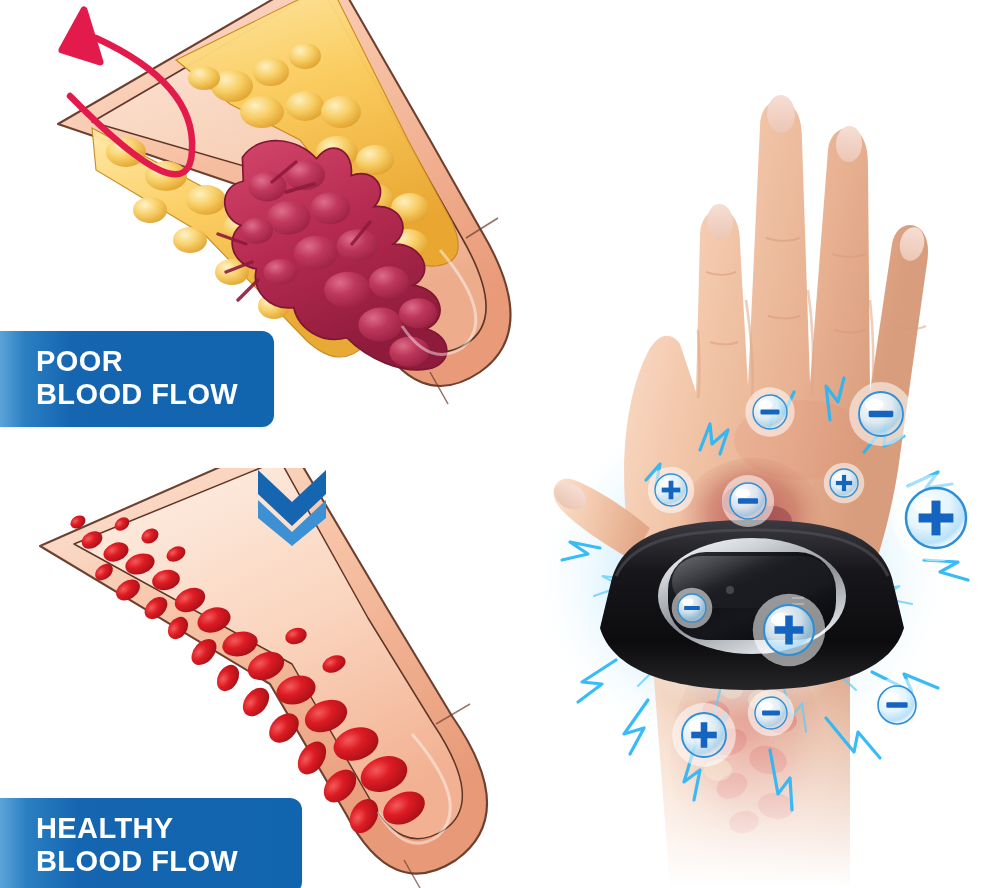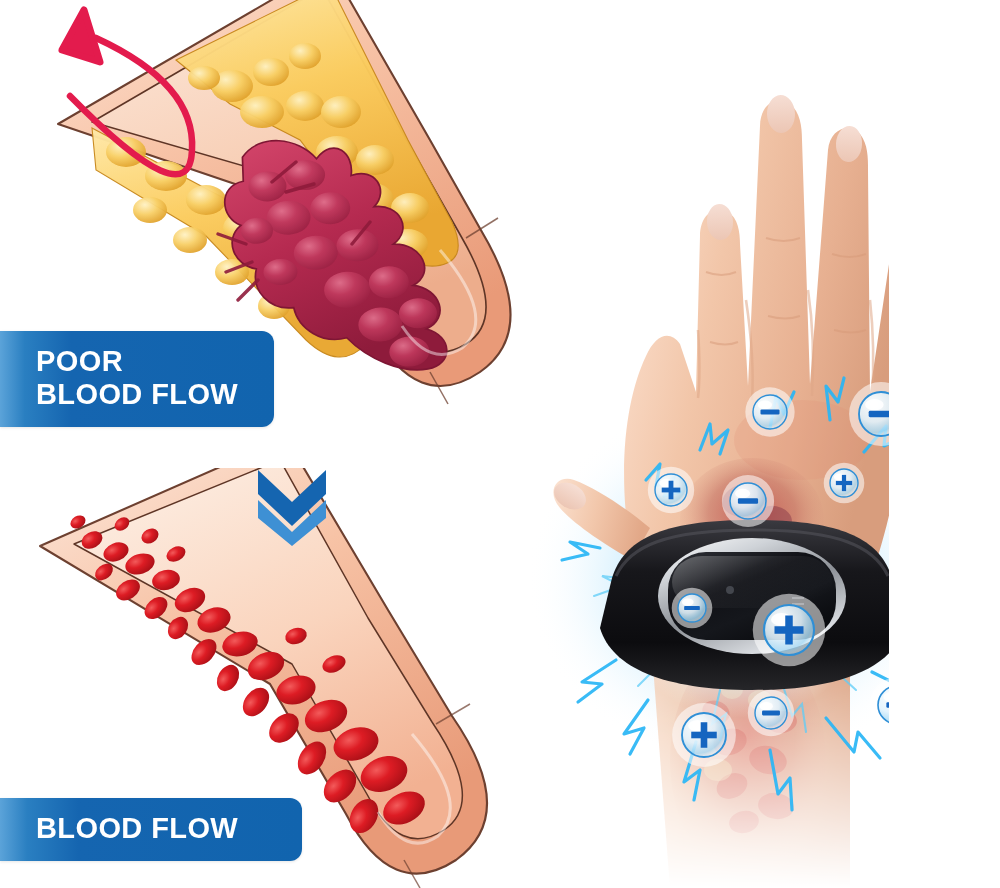--- a/index.html
+++ b/index.html
@@ -1,18 +1,18 @@
 <!DOCTYPE html>
 <html><head>
 <meta charset="utf-8">
 <title>Blood Flow Comparison Infographic</title>
 <style>
   html,body{margin:0;padding:0;background:#ffffff;}
   body{font-family:"Liberation Sans","DejaVu Sans",sans-serif;}
-  #stage{position:relative;width:889px;height:888px;background:#ffffff;overflow:hidden;}
+  #stage{position:relative;width:1000px;height:888px;background:#ffffff;overflow:hidden;}
 
   .panel{position:absolute;}
   #left-panel{left:0;top:0;width:555px;height:888px;}
   #right-panel{left:520px;top:0;width:480px;height:888px;}
 
   .art{position:absolute;left:0;top:0;}
 
   
   .badge{
     position:absolute;
@@ -289,20 +289,21 @@
 
         <path d="M 412,266 Q 472,336 438,368 Q 406,390 378,344" fill="none" stroke="#ffffff" stroke-width="3" opacity=".45"></path>
         <g stroke="#6d4030" stroke-width="1.5" opacity=".7" fill="none">
           <path d="M 436,256 L 470,236"></path>
           <path d="M 404,392 L 420,420"></path>
         </g>
       </g>
     </svg>
 
     <div id="badge-healthy" class="badge">
+      <span class="line">HEALTHY</span>
       <span class="line">BLOOD FLOW</span>
     </div>
   </div>
 
   <div id="right-panel" class="panel">
     <svg class="art" width="480" height="888" viewBox="0 0 480 888">
       <defs>
         <linearGradient id="skinG" x1="0.1" y1="0" x2="0.95" y2="0.3">
           <stop offset="0%" stop-color="#fbdfcd"></stop>
           <stop offset="35%" stop-color="#f2c6a9"></stop>

